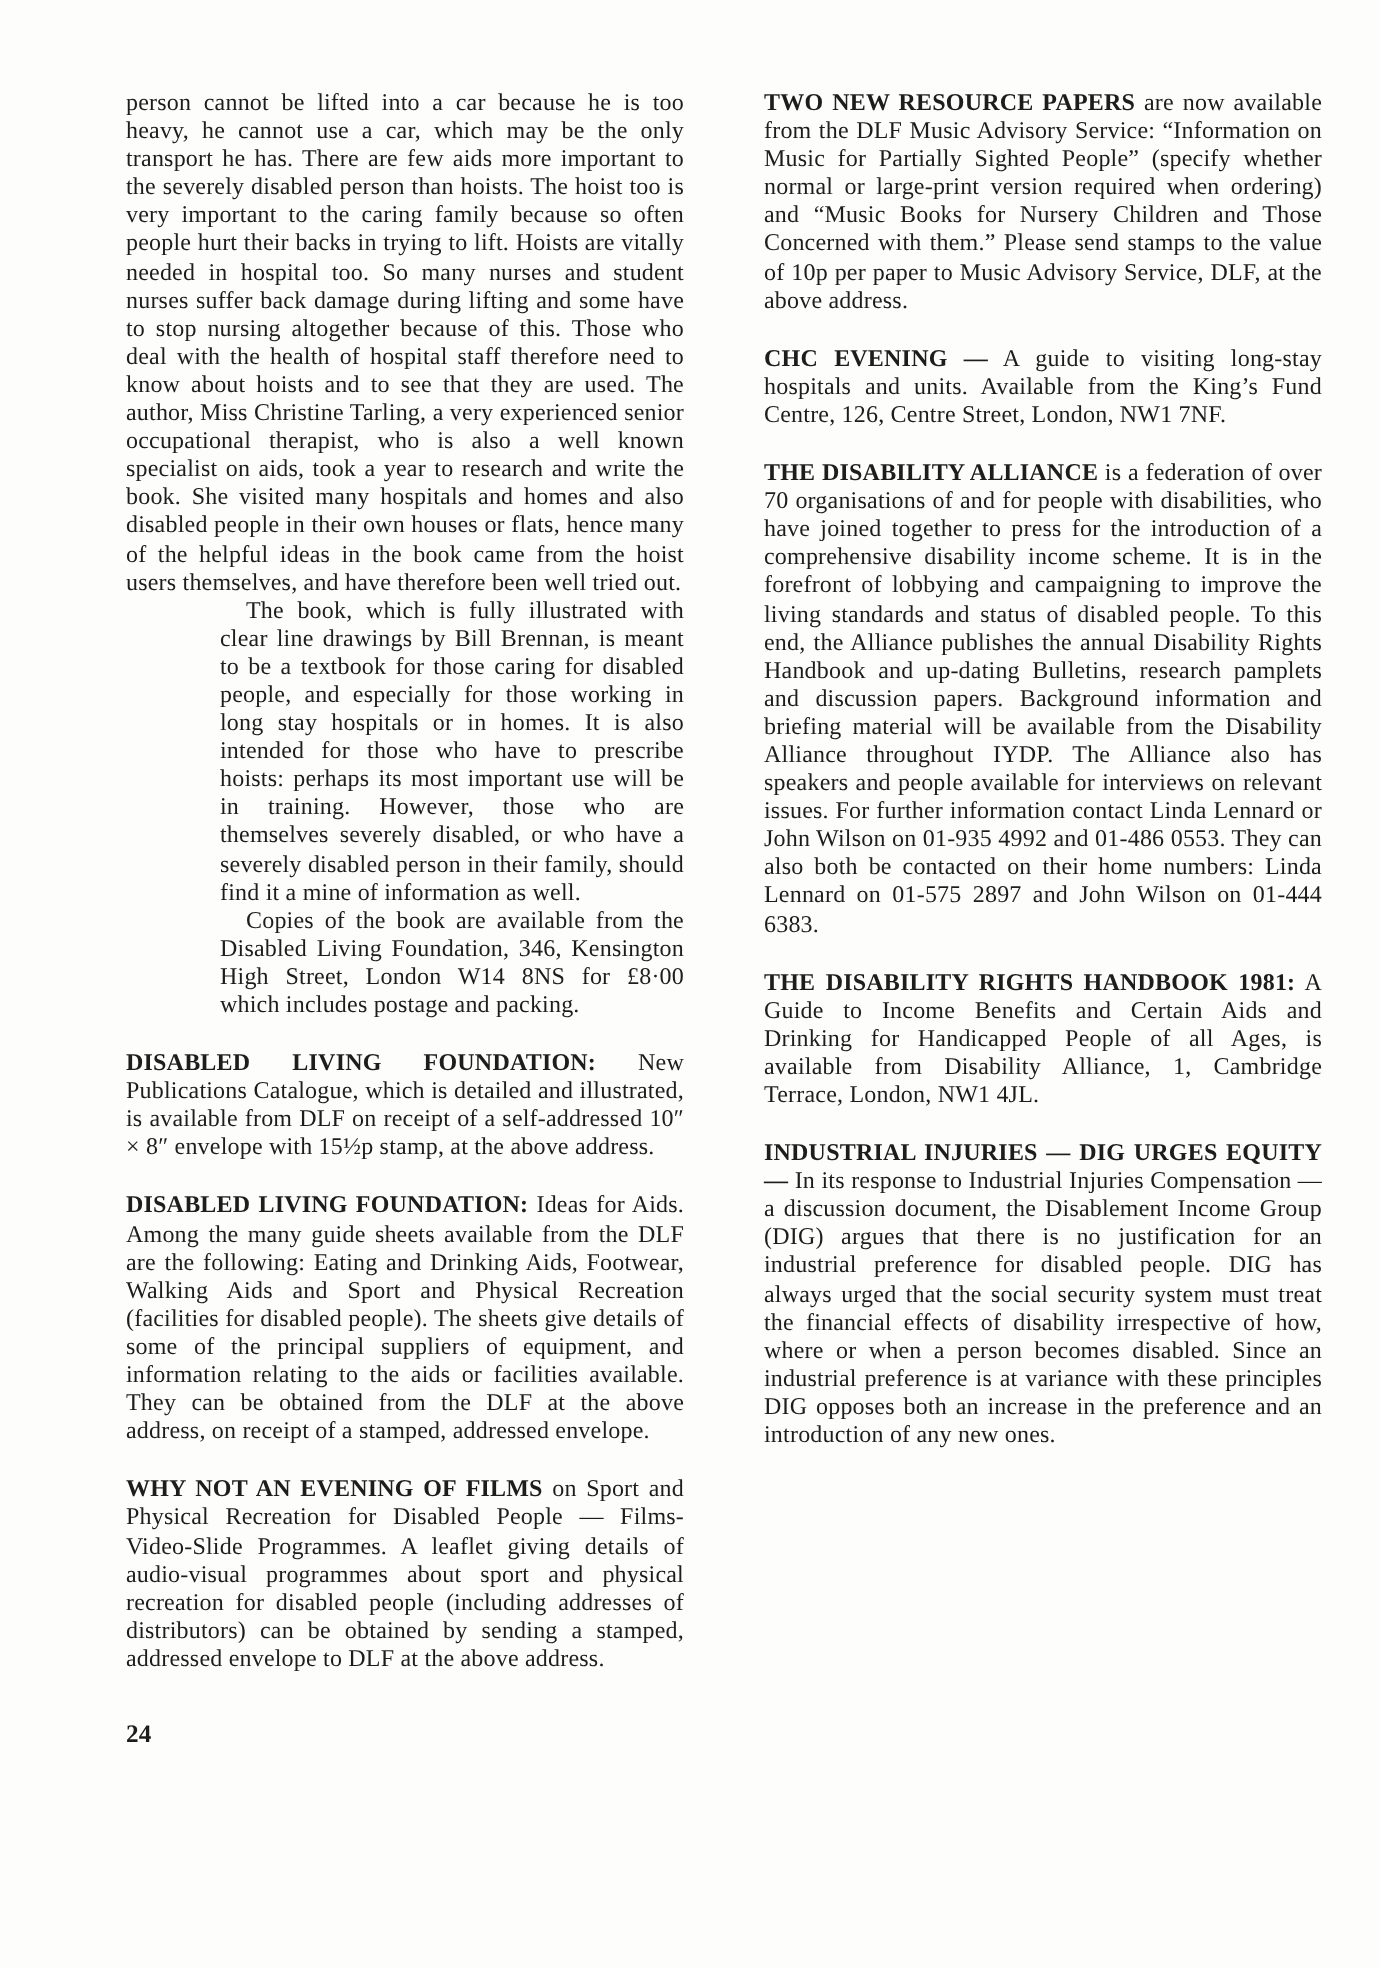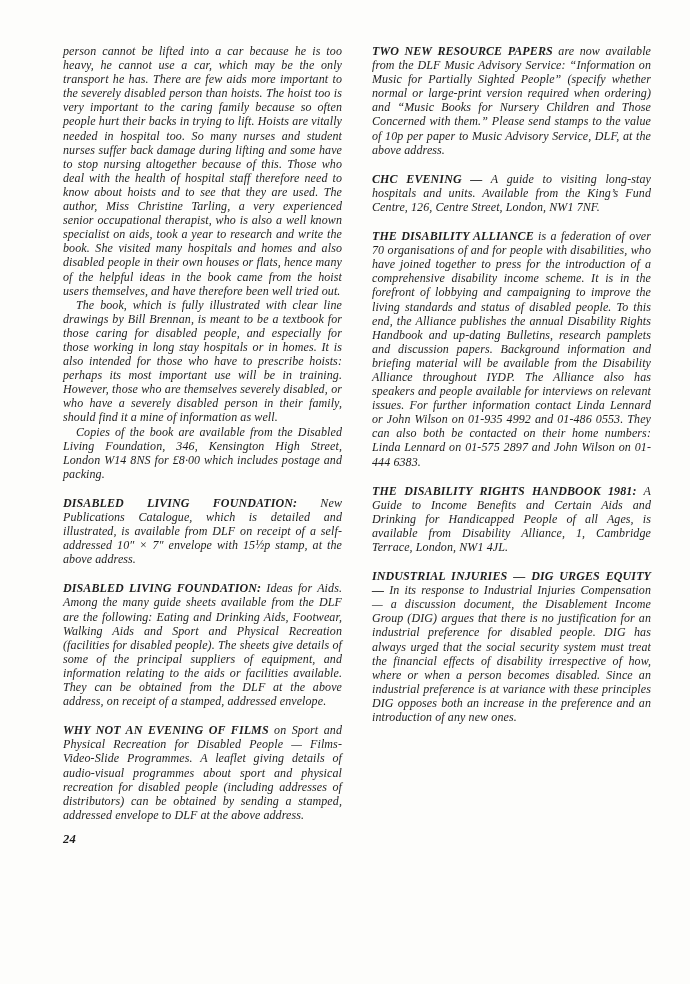--- a/index.html
+++ b/index.html
@@ -21,70 +21,70 @@
   .page {
     position: relative;
     box-sizing: border-box;
     width: 690px;
     height: 984px;
     padding: 44px 39px 0 63px;
     background: var(--paper);
   }
   .columns {
     display: flex;
-    gap: 30px;
+    gap: 40px;
     align-items: flex-start;
-    font-style: italic;
   }
   .column {
     flex: 0 0 279px;
     width: 279px;
     font-size: 12px;
     line-height: 14.1px;
     text-align: justify;
     letter-spacing: 0.1px;
   }
   .para {
     margin: 0;
     padding: 0;
   }
   .para.sect {
     margin-top: 15px;
   }
   .para.indent {
     text-indent: 13px;
+    margin-left: 47px;
   }
   .lead {
     font-weight: bold;
   }
   .footer {
     display: flex;
     align-items: baseline;
-    margin-top: 10px;
+    margin-top: 24px;
     width: 279px;
     font-size: 12.6px;
     font-weight: bold;
     text-align: center;
   }
   .footer .journal {
     margin-left: 37px;
     letter-spacing: 0.2px;
   }
 </style>
 </head>
 <body>
 
 <div class="page">
   <div class="columns">
 
     <div class="column">
       <p class="para"><span>person cannot be lifted into a car because he is too heavy, he cannot use a car, which may be the only transport he has. There are few aids more important to the severely disabled person than hoists. The hoist too is very important to the caring family because so often people hurt their backs in trying to lift. Hoists are vitally needed in hospital too. So many nurses and student nurses suffer back damage during lifting and some have to stop nursing altogether because of this. Those who deal with the health of hospital staff therefore need to know about hoists and to see that they are used. The author, Miss Christine Tarling, a very experienced senior occupational therapist, who is also a well known specialist on aids, took a year to research and write the book. She visited many hospitals and homes and also disabled people in their own houses or flats, hence many of the helpful ideas in the book came from the hoist users themselves, and have therefore been well tried out.</span></p>
       <p class="para indent"><span>The book, which is fully illustrated with clear line drawings by Bill Brennan, is meant to be a textbook for those caring for disabled people, and especially for those working in long stay hospitals or in homes. It is also intended for those who have to prescribe hoists: perhaps its most important use will be in training. However, those who are themselves severely disabled, or who have a severely disabled person in their family, should find it a mine of information as well.</span></p>
       <p class="para indent"><span>Copies of the book are available from the Disabled Living Foundation, 346, Kensington High Street, London W14 8NS for £8·00 which includes postage and packing.</span></p>
-      <p class="para sect"><span class="lead">DISABLED LIVING FOUNDATION:</span><span> New Publications Catalogue, which is detailed and illustrated, is available from DLF on receipt of a self-addressed 10″ × 7″ envelope with 15½p stamp, at the above address.</span></p>
+      <p class="para sect"><span class="lead">DISABLED LIVING FOUNDATION:</span><span> New Publications Catalogue, which is detailed and illustrated, is available from DLF on receipt of a self-addressed 10″ × 8″ envelope with 15½p stamp, at the above address.</span></p>
       <p class="para sect"><span class="lead">DISABLED LIVING FOUNDATION:</span><span> Ideas for Aids. Among the many guide sheets available from the DLF are the following: Eating and Drinking Aids, Footwear, Walking Aids and Sport and Physical Recreation (facilities for disabled people). The sheets give details of some of the principal suppliers of equipment, and information relating to the aids or facilities available. They can be obtained from the DLF at the above address, on receipt of a stamped, addressed envelope.</span></p>
       <p class="para sect"><span class="lead">WHY NOT AN EVENING OF FILMS</span><span> on Sport and Physical Recreation for Disabled People — Films-Video-Slide Programmes. A leaflet giving details of audio-visual programmes about sport and physical recreation for disabled people (including addresses of distributors) can be obtained by sending a stamped, addressed envelope to DLF at the above address.</span></p>
 
       <div class="footer">
         <span class="page-num">24</span>
       </div>
     </div>
 
     <div class="column">
       <p class="para"><span class="lead">TWO NEW RESOURCE PAPERS</span><span> are now available from the DLF Music Advisory Service: “Information on Music for Partially Sighted People” (specify whether normal or large-print version required when ordering) and “Music Books for Nursery Children and Those Concerned with them.” Please send stamps to the value of 10p per paper to Music Advisory Service, DLF, at the above address.</span></p>

